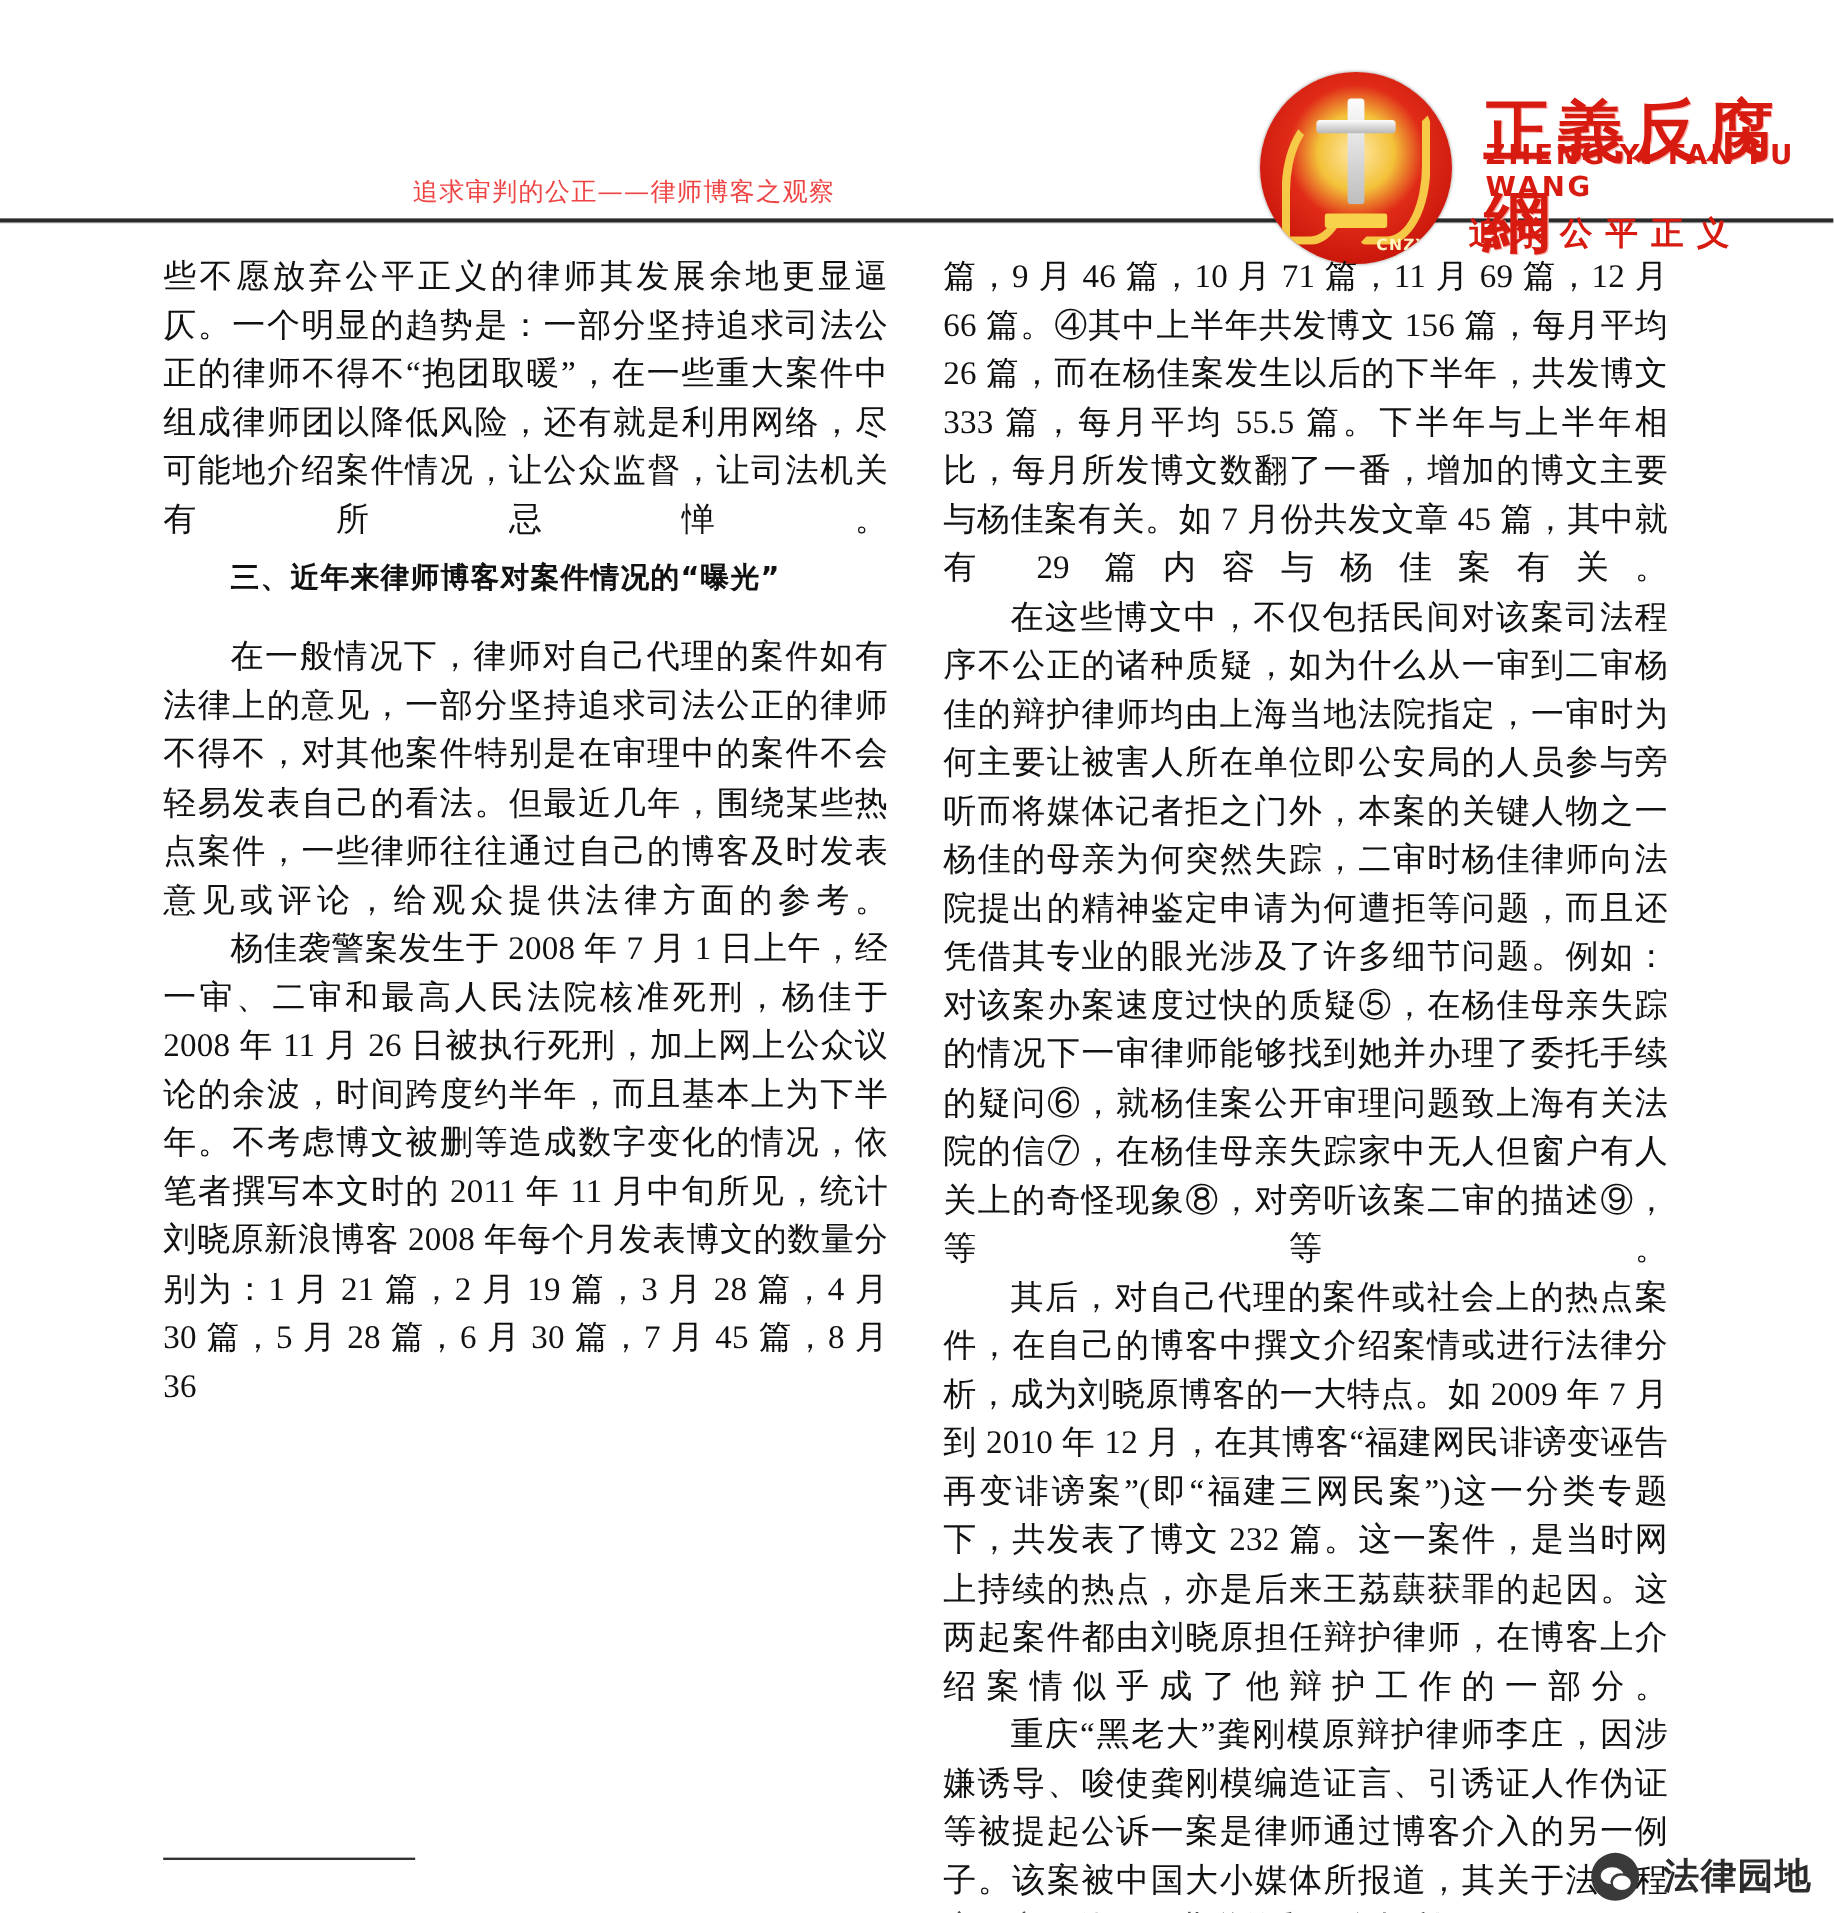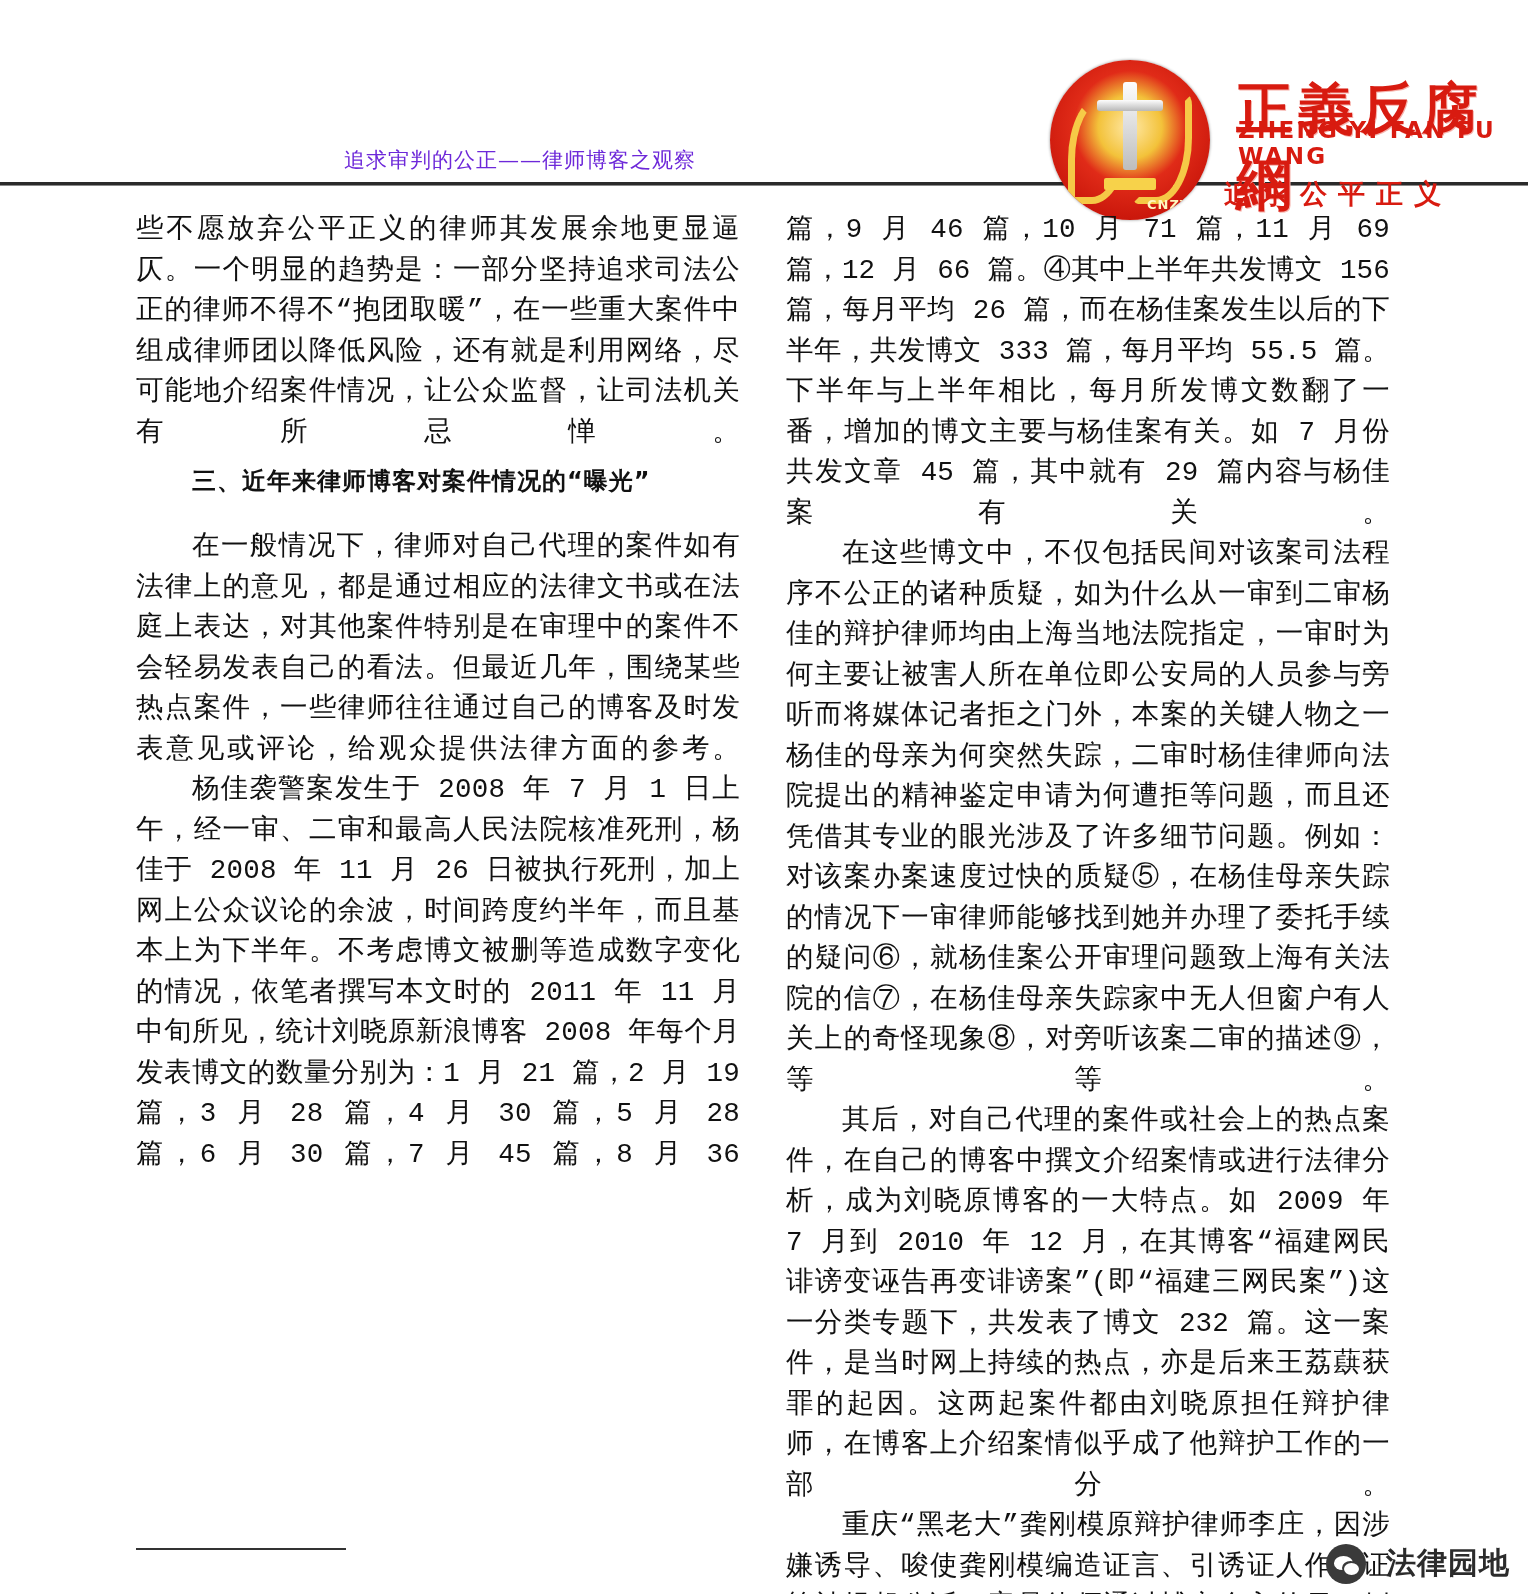--- a/index.html
+++ b/index.html
@@ -25,21 +25,21 @@
     height: 186px;
   }
   .running-head {
     position: absolute;
     left: 0;
     top: 146px;
     width: 1040px;
     text-align: center;
     font-size: 21px;
     letter-spacing: 1px;
-    color: #6d28d9;
+    color: #ef4444;
     font-family: "DejaVu Serif", "Liberation Serif", serif;
   }
   .header-rule {
     position: absolute;
     left: 0;
     top: 182px;
     width: 1528px;
     height: 3px;
     background: #2a2a2a;
   }
@@ -172,21 +172,21 @@
   .col-left  { left: 136px; }
   .col-right { left: 786px; }
 
   p.para {
     margin: 0;
     font-size: 27.5px;
     line-height: 40.5px;
     text-align: justify;
     text-align-last: justify;
     letter-spacing: 0.2px;
-    font-family: Liberation Mono, monospace;
+    font-family: Liberation Serif, serif;
   }
   p.para.last {
     text-align-last: left;
   }
   p.indent { text-indent: 56px; }
 
   h2.section-head {
     margin: 8px 0 26px 0;
     font-size: 24px;
     line-height: 40px;
@@ -272,21 +272,21 @@
   </div>
 </div>
 
 <div class="page-body">
 
   <div class="col col-left">
     <p class="para">些不愿放弃公平正义的律师其发展余地更显逼仄。一个明显的趋势是：一部分坚持追求司法公正的律师不得不“抱团取暖”，在一些重大案件中组成律师团以降低风险，还有就是利用网络，尽可能地介绍案件情况，让公众监督，让司法机关有所忌惮。</p>
 
     <h2 class="section-head">三、近年来律师博客对案件情况的“曝光”</h2>
 
-    <p class="para indent">在一般情况下，律师对自己代理的案件如有法律上的意见，都是通过相应的法律文书或在法庭上表达，对其他案件特别是在审理中的案件不会轻易发表自己的看法。但最近几年，围绕某些热点案件，一些律师往往通过自己的博客及时发表意见或评论，给观众提供法律方面的参考。</p>
+    <p class="para indent">在一般情况下，律师对自己代理的案件如有法律上的意见，一部分坚持追求司法公正的律师不得不，对其他案件特别是在审理中的案件不会轻易发表自己的看法。但最近几年，围绕某些热点案件，一些律师往往通过自己的博客及时发表意见或评论，给观众提供法律方面的参考。</p>
     <p class="para indent">杨佳袭警案发生于 2008 年 7 月 1 日上午，经一审、二审和最高人民法院核准死刑，杨佳于 2008 年 11 月 26 日被执行死刑，加上网上公众议论的余波，时间跨度约半年，而且基本上为下半年。不考虑博文被删等造成数字变化的情况，依笔者撰写本文时的 2011 年 11 月中旬所见，统计刘晓原新浪博客 2008 年每个月发表博文的数量分别为：1 月 21 篇，2 月 19 篇，3 月 28 篇，4 月 30 篇，5 月 28 篇，6 月 30 篇，7 月 45 篇，8 月 36</p>
   </div>
 
   <div class="col col-right">
     <p class="para">篇，9 月 46 篇，10 月 71 篇，11 月 69 篇，12 月 66 篇。④其中上半年共发博文 156 篇，每月平均 26 篇，而在杨佳案发生以后的下半年，共发博文 333 篇，每月平均 55.5 篇。下半年与上半年相比，每月所发博文数翻了一番，增加的博文主要与杨佳案有关。如 7 月份共发文章 45 篇，其中就有 29 篇内容与杨佳案有关。</p>
     <p class="para indent">在这些博文中，不仅包括民间对该案司法程序不公正的诸种质疑，如为什么从一审到二审杨佳的辩护律师均由上海当地法院指定，一审时为何主要让被害人所在单位即公安局的人员参与旁听而将媒体记者拒之门外，本案的关键人物之一杨佳的母亲为何突然失踪，二审时杨佳律师向法院提出的精神鉴定申请为何遭拒等问题，而且还凭借其专业的眼光涉及了许多细节问题。例如：对该案办案速度过快的质疑⑤，在杨佳母亲失踪的情况下一审律师能够找到她并办理了委托手续的疑问⑥，就杨佳案公开审理问题致上海有关法院的信⑦，在杨佳母亲失踪家中无人但窗户有人关上的奇怪现象⑧，对旁听该案二审的描述⑨，等等。</p>
     <p class="para indent">其后，对自己代理的案件或社会上的热点案件，在自己的博客中撰文介绍案情或进行法律分析，成为刘晓原博客的一大特点。如 2009 年 7 月到 2010 年 12 月，在其博客“福建网民诽谤变诬告再变诽谤案”(即“福建三网民案”)这一分类专题下，共发表了博文 232 篇。这一案件，是当时网上持续的热点，亦是后来王荔蕻获罪的起因。这两起案件都由刘晓原担任辩护律师，在博客上介绍案情似乎成了他辩护工作的一部分。</p>
     <p class="para indent last">重庆“黑老大”龚刚模原辩护律师李庄，因涉嫌诱导、唆使龚刚模编造证言、引诱证人作伪证等被提起公诉一案是律师通过博客介入的另一例子。该案被中国大小媒体所报道，其关于法治程序正义、律师职业道德和人身权利</p>
   </div>
 </div>

